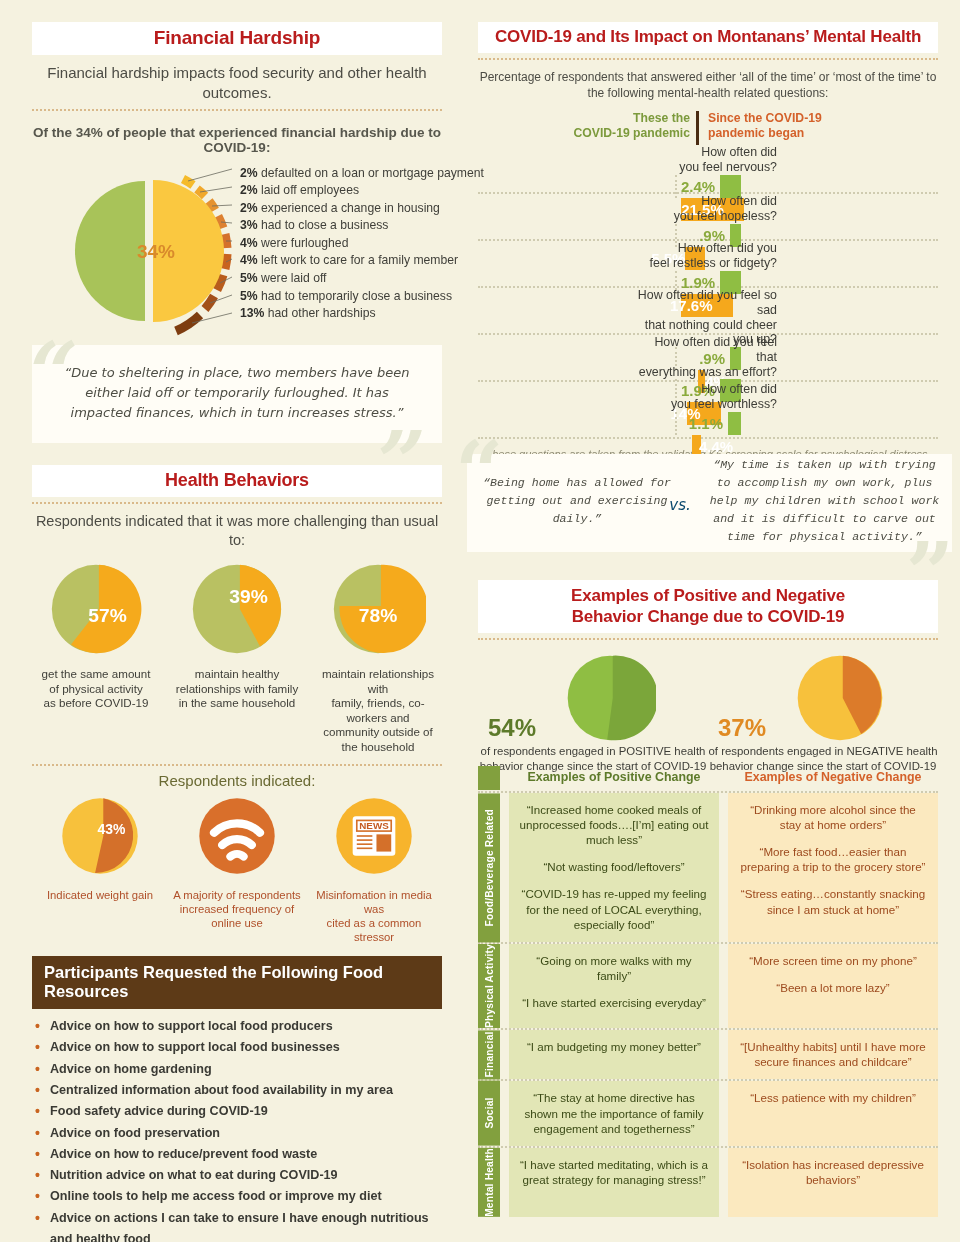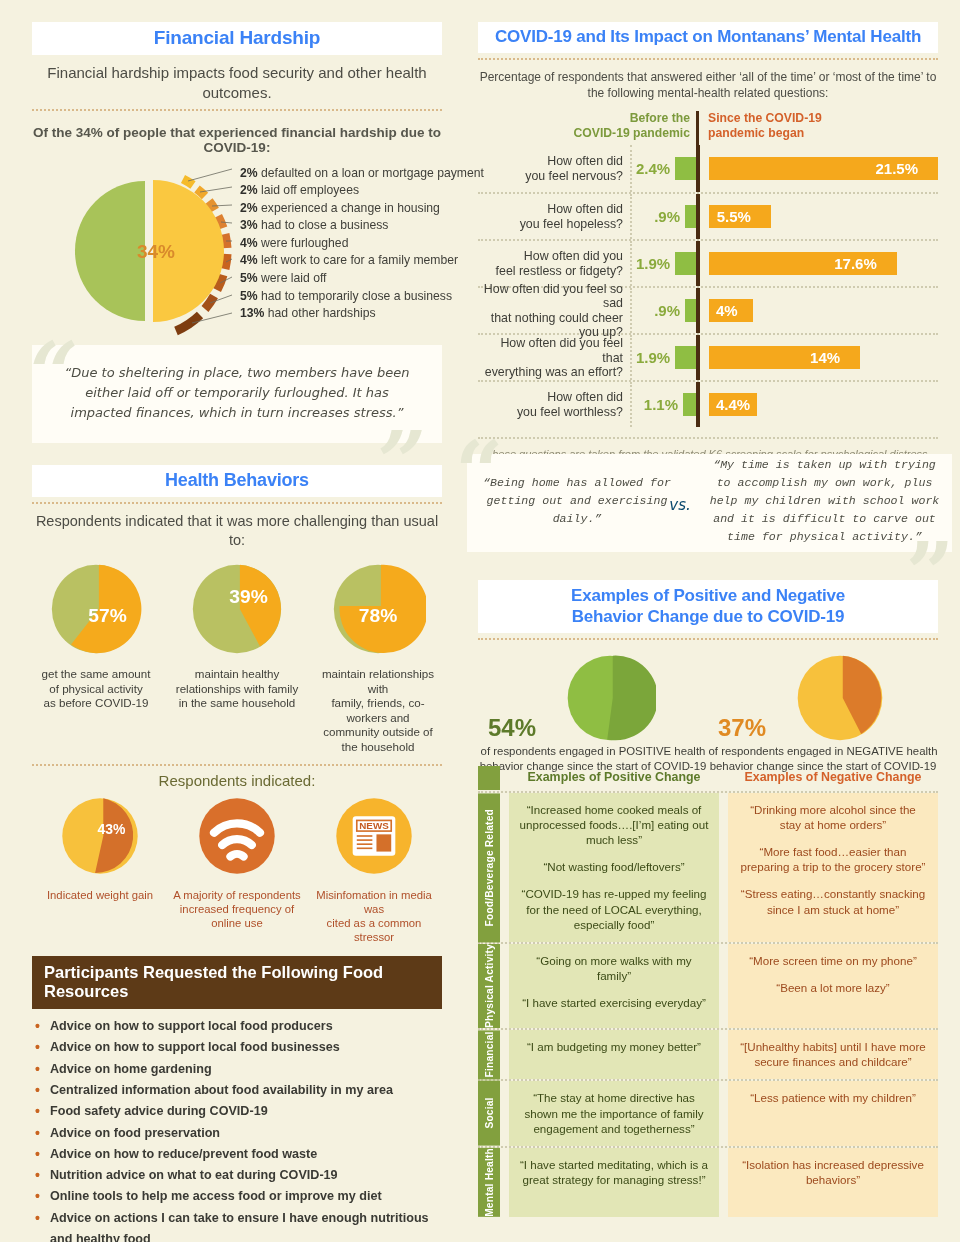--- a/index.html
+++ b/index.html
@@ -10,21 +10,21 @@
     color: #4a4a42;
     position: relative;
     overflow: hidden;
   }
   .page { position: relative; width: 960px; height: 1242px; }
 
   
   .band-title {
     background: #ffffff;
     text-align: center;
-    color: #3b82f6;
+    color: #b91c1c;
     font-weight: bold;
     padding: 5px 4px 6px;
     letter-spacing: -0.2px;
   }
   .dotted {
     border-top: 2px dotted #d9b98a;
     margin: 5px 0 0 0;
     height: 0;
   }
   .subtitle {
@@ -105,20 +105,21 @@
   }
   .bar-head .bh-right {
     flex: 1; padding-left: 9px; color: #d4612a; font-weight: bold;
     font-size: 12.2px; line-height: 15px; border-left: 3px solid #4a2c12;
   }
 
   .bar-rows { position: relative; }
   .brow {
     display: flex; align-items: center; height: 47px;
     border-top: 2px dotted #cfcbb0;
+    flex-direction: column;
   }
   .brow:first-child { border-top: none; }
   .q-label {
     width: 152px; text-align: right; font-size: 12.4px; line-height: 14.6px;
     color: #3d3d37; padding-right: 7px;
   }
   .pre-wrap {
     width: 66px; display: flex; align-items: center; justify-content: flex-end;
     border-left: 2px dotted #cfcbb0; height: 100%; padding-left: 4px;
   }
@@ -357,21 +358,21 @@
   </div>
 
   <div id="right-col">
 
     <div class="band-title" id="mh-title">COVID-19 and Its Impact on Montanans’ Mental Health</div>
     <div class="dotted"></div>
     <div class="subtitle" id="mh-sub">Percentage of respondents that answered either ‘all of the time’ or ‘most of the time’ to the following mental-health related questions:</div>
 
     <div class="bar-head">
       <div class="bh-left">
-        <div>Before the</div>
+        <div>These the</div>
         <div>COVID-19 pandemic</div>
       </div>
       <div class="bh-right">
         <div>Since the COVID-19</div>
         <div>pandemic began</div>
       </div>
     </div>
 
     <div class="bar-rows">
       <div class="brow">

